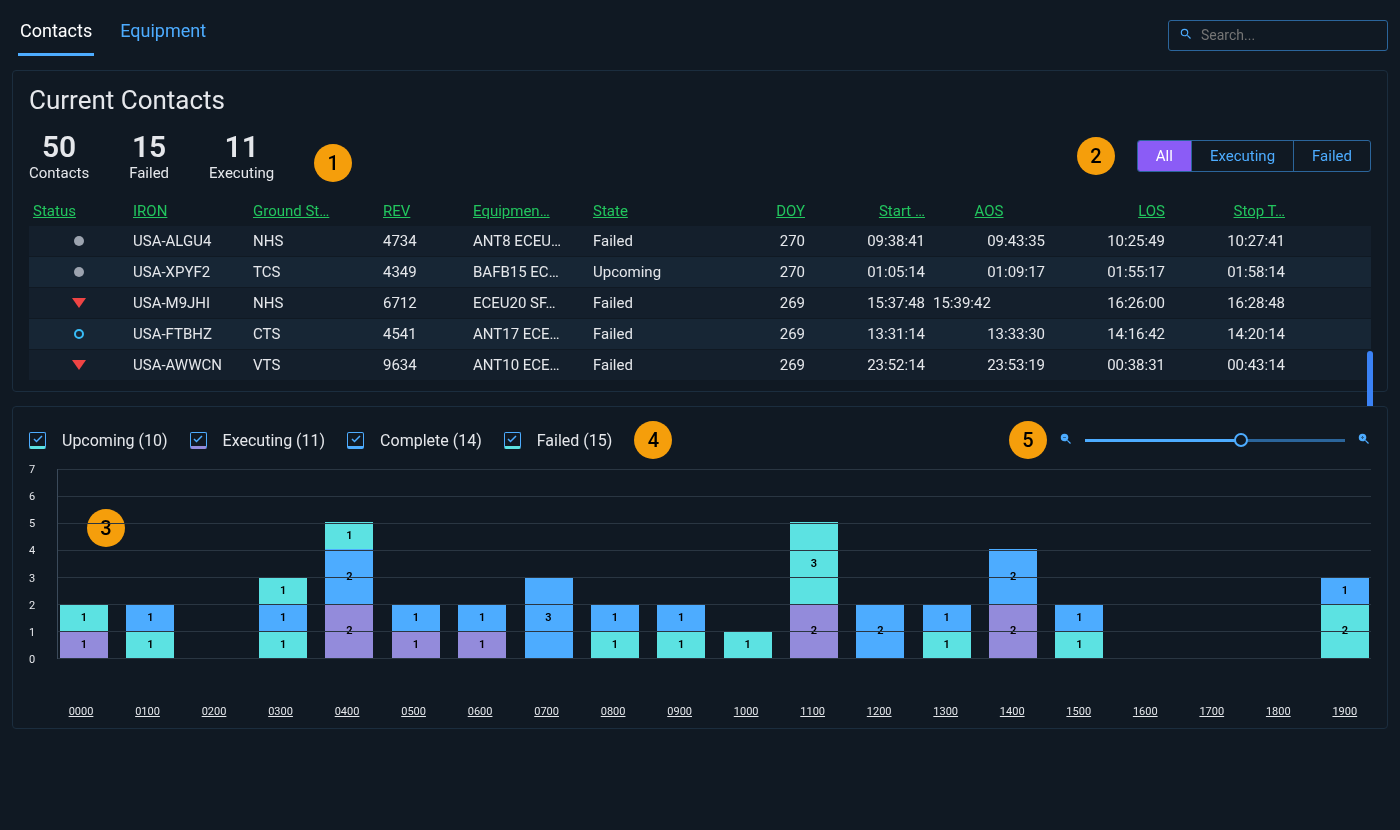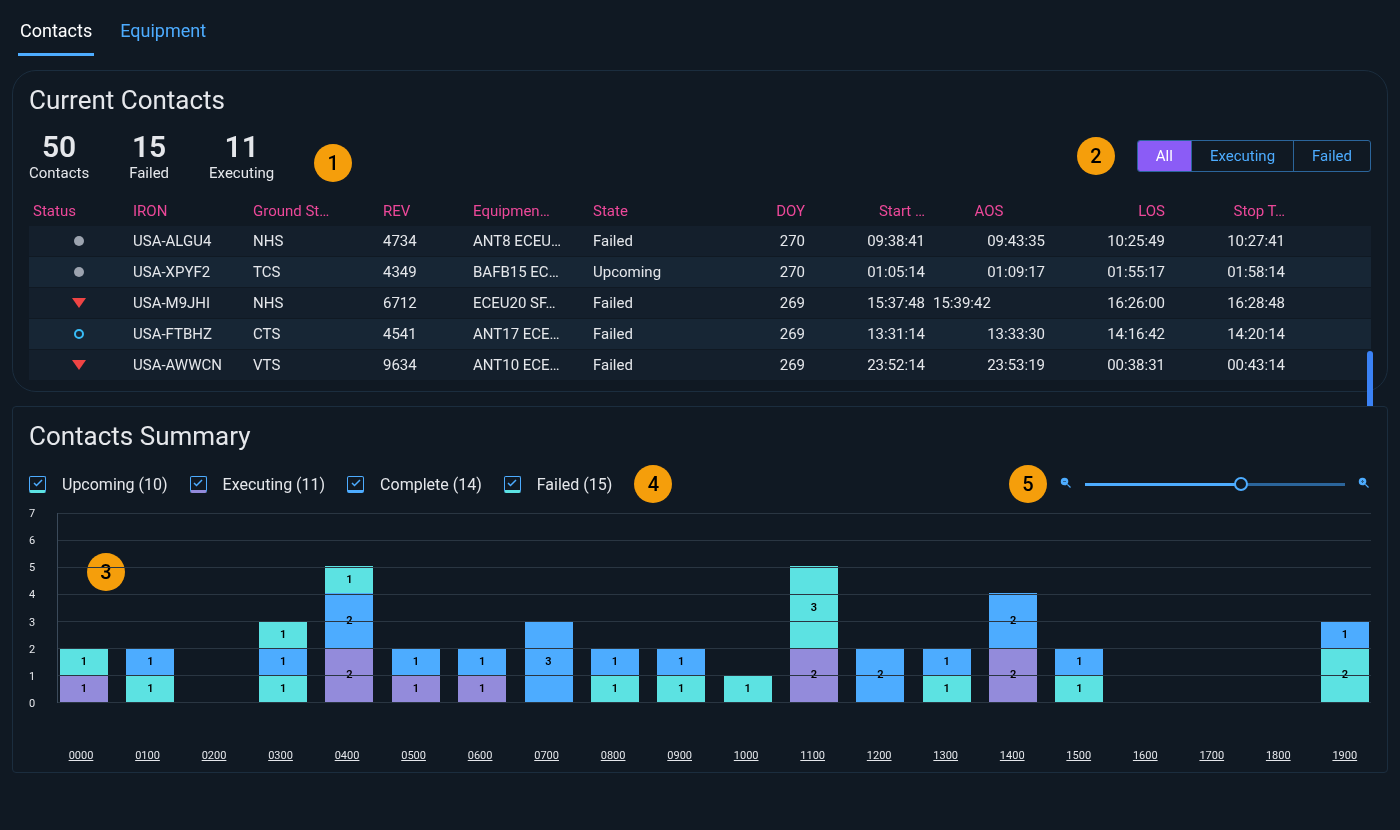--- a/index.html
+++ b/index.html
@@ -25,21 +25,21 @@
   .callout { width:38px; height:38px; border-radius:50%; background:#f59e0b; color:#000; display:flex; align-items:center; justify-content:center; font-size:20px; font-weight:500; flex:none; }
 
   .right-controls { display:flex; align-items:center; gap:22px; }
   .filter-group { display:flex; border:1px solid #2b659b; border-radius:3px; overflow:hidden; }
   .filter-btn { padding:6px 18px; font-size:15px; cursor:pointer; color:#4dacff; background:transparent; border-left:1px solid #2b659b; }
   .filter-btn:first-child { border-left:none; }
   .filter-btn.active { background:#8b5cf6; color:#ffffff; }
 
   .table { width:100%; }
   .thead, .trow { display:grid; grid-template-columns: 100px 120px 130px 90px 120px 110px 110px 120px 120px 120px 120px; align-items:center; padding:6px 4px; font-size:15px; }
-  .thead { color:#ec4899; font-weight:400; }
+  .thead { color:#22c55e; font-weight:400;text-decoration:underline; }
   .thead > div { white-space:nowrap; overflow:hidden; text-overflow:ellipsis; padding-right:8px; }
   .trow { background:#172635; margin-bottom:1px; }
   .trow:nth-child(odd) { background:#141f2c; }
   .trow > div { white-space:nowrap; overflow:hidden; text-overflow:ellipsis; padding-right:8px; }
   .status-cell { display:flex; justify-content:center; }
   .status-dot { width:10px; height:10px; border-radius:50%; background:#9ca3af; }
   .status-tri { width:0; height:0; border-left:7px solid transparent; border-right:7px solid transparent; border-top:10px solid #ef4444; }
   .status-ring { width:10px; height:10px; border:2px solid #38bdf8; border-radius:50%; }
   .scrollbar-hint { position:absolute; right:14px; top:280px; width:6px; height:60px; background:#3b82f6; border-radius:3px; }
 
@@ -71,23 +71,31 @@
   .callout-3 { position:absolute; left:58px; top:40px; }
 </style>
 </head>
 <body>
 
 <div class="top-bar">
   <div class="tabs">
     <div class="tab active">Contacts</div>
     <div class="tab">Equipment</div>
   </div>
+  <div class="search-box">
+    <span>
+      <svg viewBox="0 0 24 24">
+          <path d="M15.5 14h-.79l-.28-.27A6.47 6.47 0 0016 9.5 6.5 6.5 0 109.5 16a6.47 6.47 0 004.23-1.57l.27.28v.79l5 5L20.49 19l-5-5zM9.5 14A4.5 4.5 0 1114 9.5 4.5 4.5 0 019.5 14z"></path>
+        </svg>
+    </span>
+    <input placeholder="Search..." style="">
+  </div>
 </div>
 
-<div class="panel" style="position:relative;border-radius:24px;">
+<div class="panel" style="position:relative;">
   <div class="panel-title">Current Contacts</div>
 
   <div class="header-row">
     <div class="stats">
       <div class="stat">
         <div class="num">50</div>
         <div class="lbl">Contacts</div>
       </div>
       <div class="stat">
         <div class="num">15</div>
@@ -199,21 +207,20 @@
           <div style="text-align:right">23:53:19</div>
           <div style="text-align:right">00:38:31</div>
           <div style="text-align:right">00:43:14</div>
         </div>
       </div>
   </div>
   <div class="scrollbar-hint"></div>
 </div>
 
 <div class="panel" style="position:relative;">
-  <div class="panel-title">Contacts Summary</div>
 
   <div class="summary-controls">
     <div class="legend">
       <div class="legend-item">
         <span class="cbox" style="--cbar:#5ce2e2">
             <svg viewBox="0 0 24 24">
               <path d="M4 12l5 5L20 6"></path>
             </svg>
           </span>
         <span>Upcoming (10)</span>

